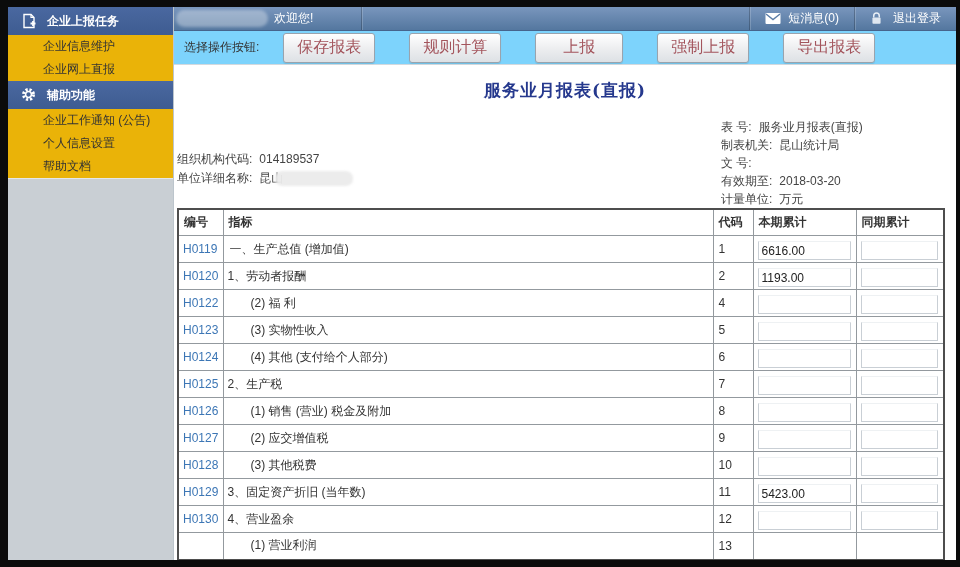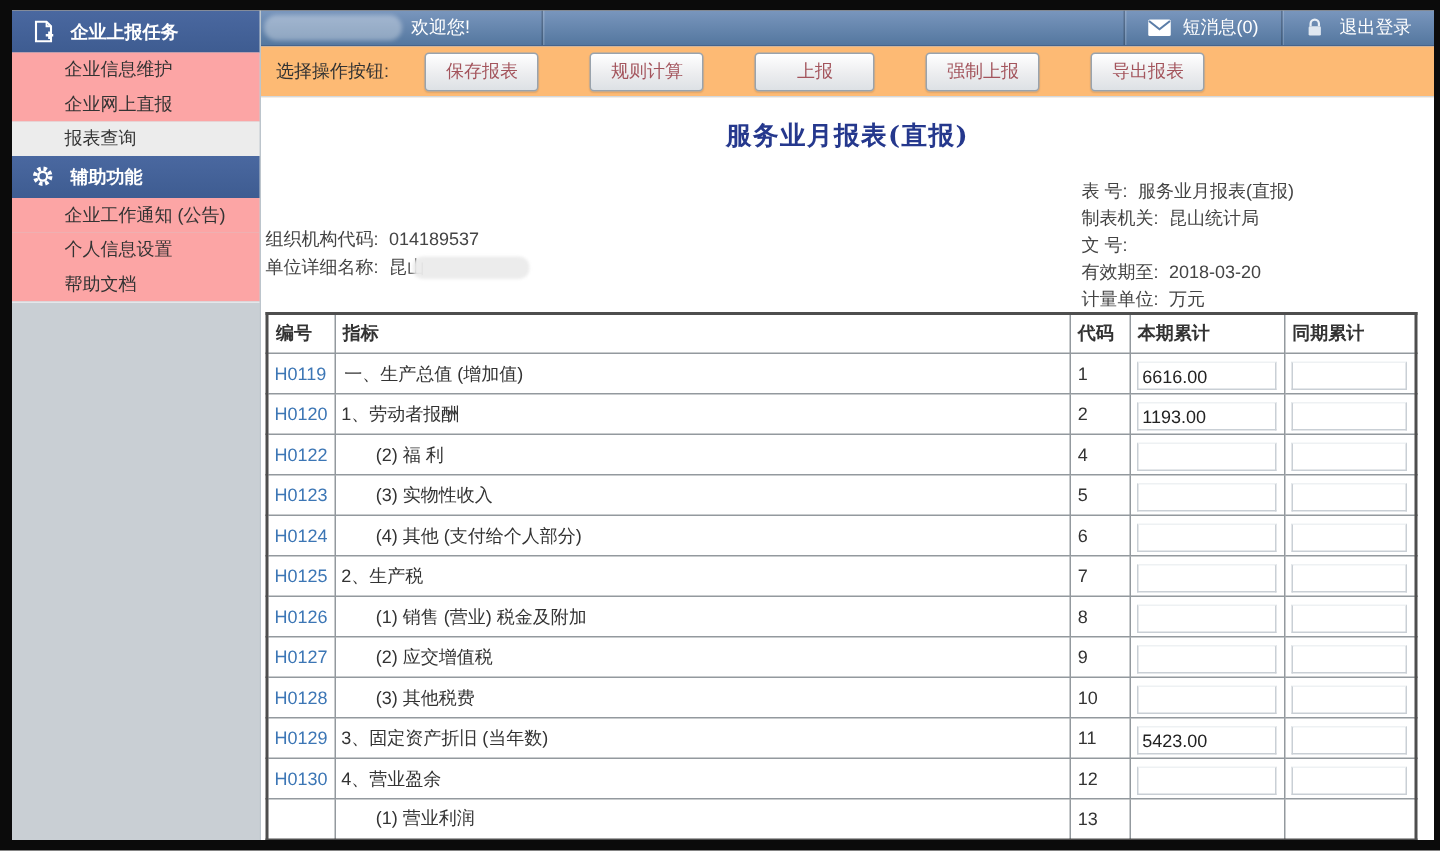--- a/index.html
+++ b/index.html
@@ -15,21 +15,21 @@
   }
   
   .sidebar { width:165px; flex:none; border-right:1px solid #bcc5cc; background:#c9cfd4; display:flex; flex-direction:column; }
   .sb-header {
     height:28px; flex:none; display:flex; align-items:center; gap:10px; padding-left:13px;
     background:linear-gradient(#4a68a0,#3e5c91); color:#fff; font-weight:bold; cursor:pointer;
   }
   .sb-header .sb-icon { width:16px; height:16px; display:inline-flex; }
   .sb-item {
     height:23px; flex:none; display:flex; align-items:center; padding-left:35px;
-    background:#fca5a5; color:#333; cursor:pointer;
+    background:#eab308; color:#333; cursor:pointer;
   }
   .sb-item.active { background:#ececec; }
   .sb-fill { flex:1; background:#c9cfd4; border-top:1px solid #e4e7ea; }
   
   .main { flex:1; display:flex; flex-direction:column; min-width:0; }
   .topbar {
     height:23px; flex:none; display:flex; align-items:center; color:#fff;
     background:linear-gradient(#7996bd,#54779f); border-bottom:1px solid #46648c;
   }
   .user-blur {
@@ -37,26 +37,26 @@
     background:rgba(255,255,255,.33); filter:blur(1.5px);
   }
   .welcome { margin-left:6px; }
   .tb-sep { width:1px; align-self:stretch; background:rgba(0,0,0,.22); box-shadow:1px 0 0 rgba(255,255,255,.18); margin-left:48px; }
   .tb-right { margin-left:auto; display:flex; align-items:stretch; height:100%; }
   .tb-btn { display:flex; align-items:center; gap:7px; padding:0 15px; cursor:pointer; }
   .tb-right .tb-sep2 { width:1px; background:rgba(0,0,0,.22); box-shadow:1px 0 0 rgba(255,255,255,.18); }
   .tb-icon { width:16px; height:13px; display:inline-flex; }
   
   .toolbar {
-    height:33px; flex:none; background:#fdba74; border-bottom:1px solid #d3d9de;
+    height:33px; flex:none; background:#7dd3fc; border-bottom:1px solid #d3d9de;
     display:flex; align-items:center; padding-left:10px;
   }
   .toolbar-label { margin-right:24px; color:#333; }
   .tbtn {
-    font-family:inherit; font-size:12px; color:#a3545c; cursor:pointer;
+    font-family:inherit; font-size:16px; color:#a3545c; cursor:pointer;
     padding:3px 13px 4px; margin:0;
     background:linear-gradient(#ffffff,#ecedef 55%,#dde1e5);
     border:1px solid #99a3ad; border-radius:3px; box-shadow:0 1px 1px rgba(0,0,0,.10);
   }
   .tbtn.wide { padding:3px 27px 4px; }
   .tool-sep { width:1px; height:33px; background:#e2e6e9; margin:0 17px; }
   
   .content { flex:1; position:relative; background:#fff; min-height:0; }
   .rpt-title {
     position:absolute; top:14px; left:0; right:0; margin:0; text-align:center;
@@ -103,21 +103,20 @@
             <svg viewBox="0 0 16 16" width="16" height="16">
               <path d="M3 1.5 h7 l3 3 V14.5 H3 Z" fill="none" stroke="#fff" stroke-width="1.4"></path>
               <path d="M10 1.5 V4.5 H13" fill="none" stroke="#fff" stroke-width="1.2"></path>
               <path d="M9.5 10.5 h5 M12 8 v5" stroke="#fff" stroke-width="1.8"></path>
             </svg>
           </span>
           <span>企业上报任务</span>
         </div>
         <div class="sb-item">企业信息维护</div>
         <div class="sb-item">企业网上直报</div>
-        <div class="sb-item active">报表查询</div>
         <div class="sb-header">
           <span class="sb-icon">
             <svg viewBox="0 0 16 16" width="15" height="15">
               <circle cx="8" cy="8" r="5.4" fill="none" stroke="#fff" stroke-width="3" stroke-dasharray="2.4 1.9"></circle>
               <circle cx="8" cy="8" r="3.1" fill="none" stroke="#fff" stroke-width="1.6"></circle>
             </svg>
           </span>
           <span>辅助功能</span>
         </div>
         <div class="sb-item">企业工作通知 (公告)</div>

